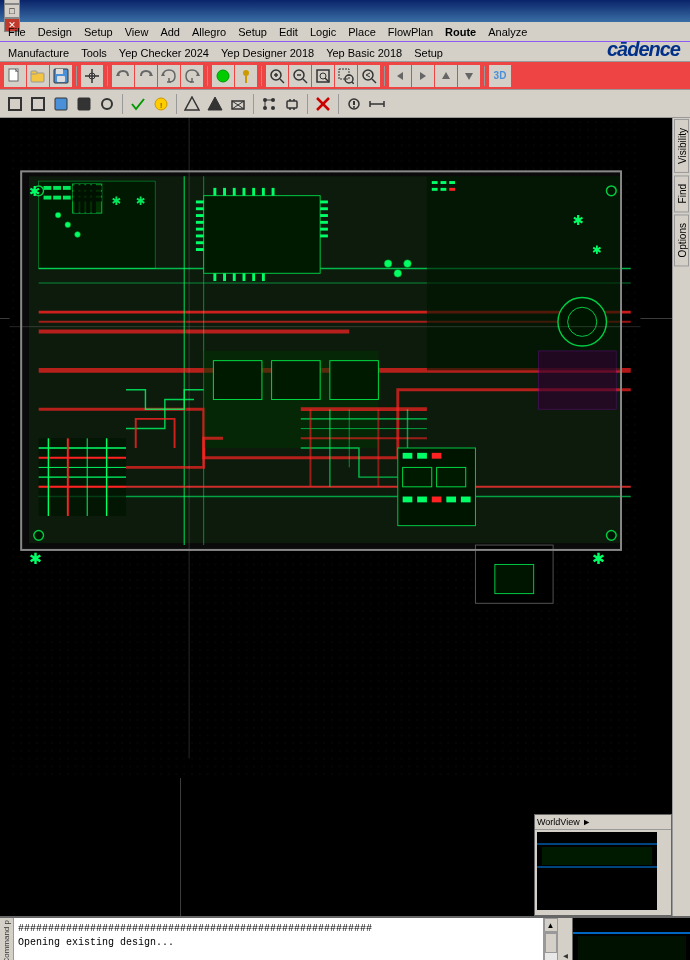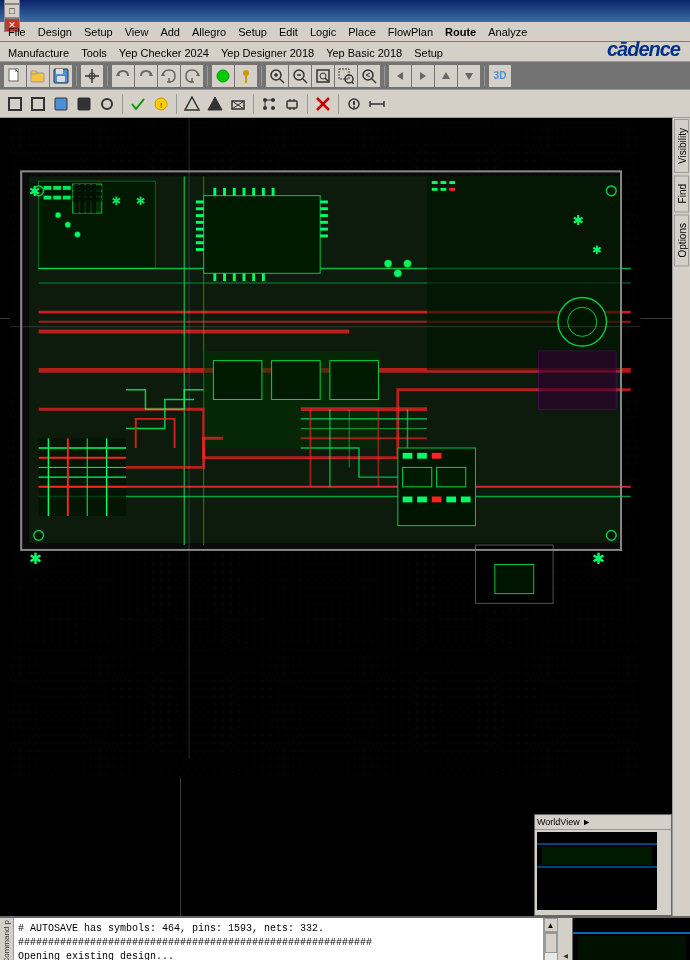--- a/index.html
+++ b/index.html
@@ -68,21 +68,21 @@
       font-weight: bold;
       color: #003087;
       font-style: italic;
       padding-right: 8px;
       letter-spacing: -1px;
     }
 
     
     #toolbar1 {
       height: 28px;
-      background: #737373;
+      background: #ef4444;
       display: flex;
       align-items: center;
       border-bottom: 1px solid #999;
       padding: 2px 4px;
       gap: 1px;
     }
     
     #toolbar2 {
       height: 28px;
       background: #d4d0c8;
@@ -797,21 +797,20 @@
     <div class="side-tab">Options</div>
   </div>
 
 </div>
 
 <div id="console-area">
   <div id="console-left">
     <span class="console-side-label" style="writing-mode:vertical-rl; transform:rotate(180deg); font-size:8px;">Command p</span>
   </div>
   <div id="console-text">
-      <div style="line-height:1.4;"># AUTOSAVE has symbols: 464, pins: 1593, nets: 332.</div>
       <div style="line-height:1.4;">###########################################################</div>
       <div style="line-height:1.4;">Opening existing design...</div>
     </div>
   <div id="console-scrollbar">
     <div class="scroll-arrow">▲</div>
     <div class="scroll-track">
       <div class="scroll-thumb"></div>
     </div>
 
   </div>

